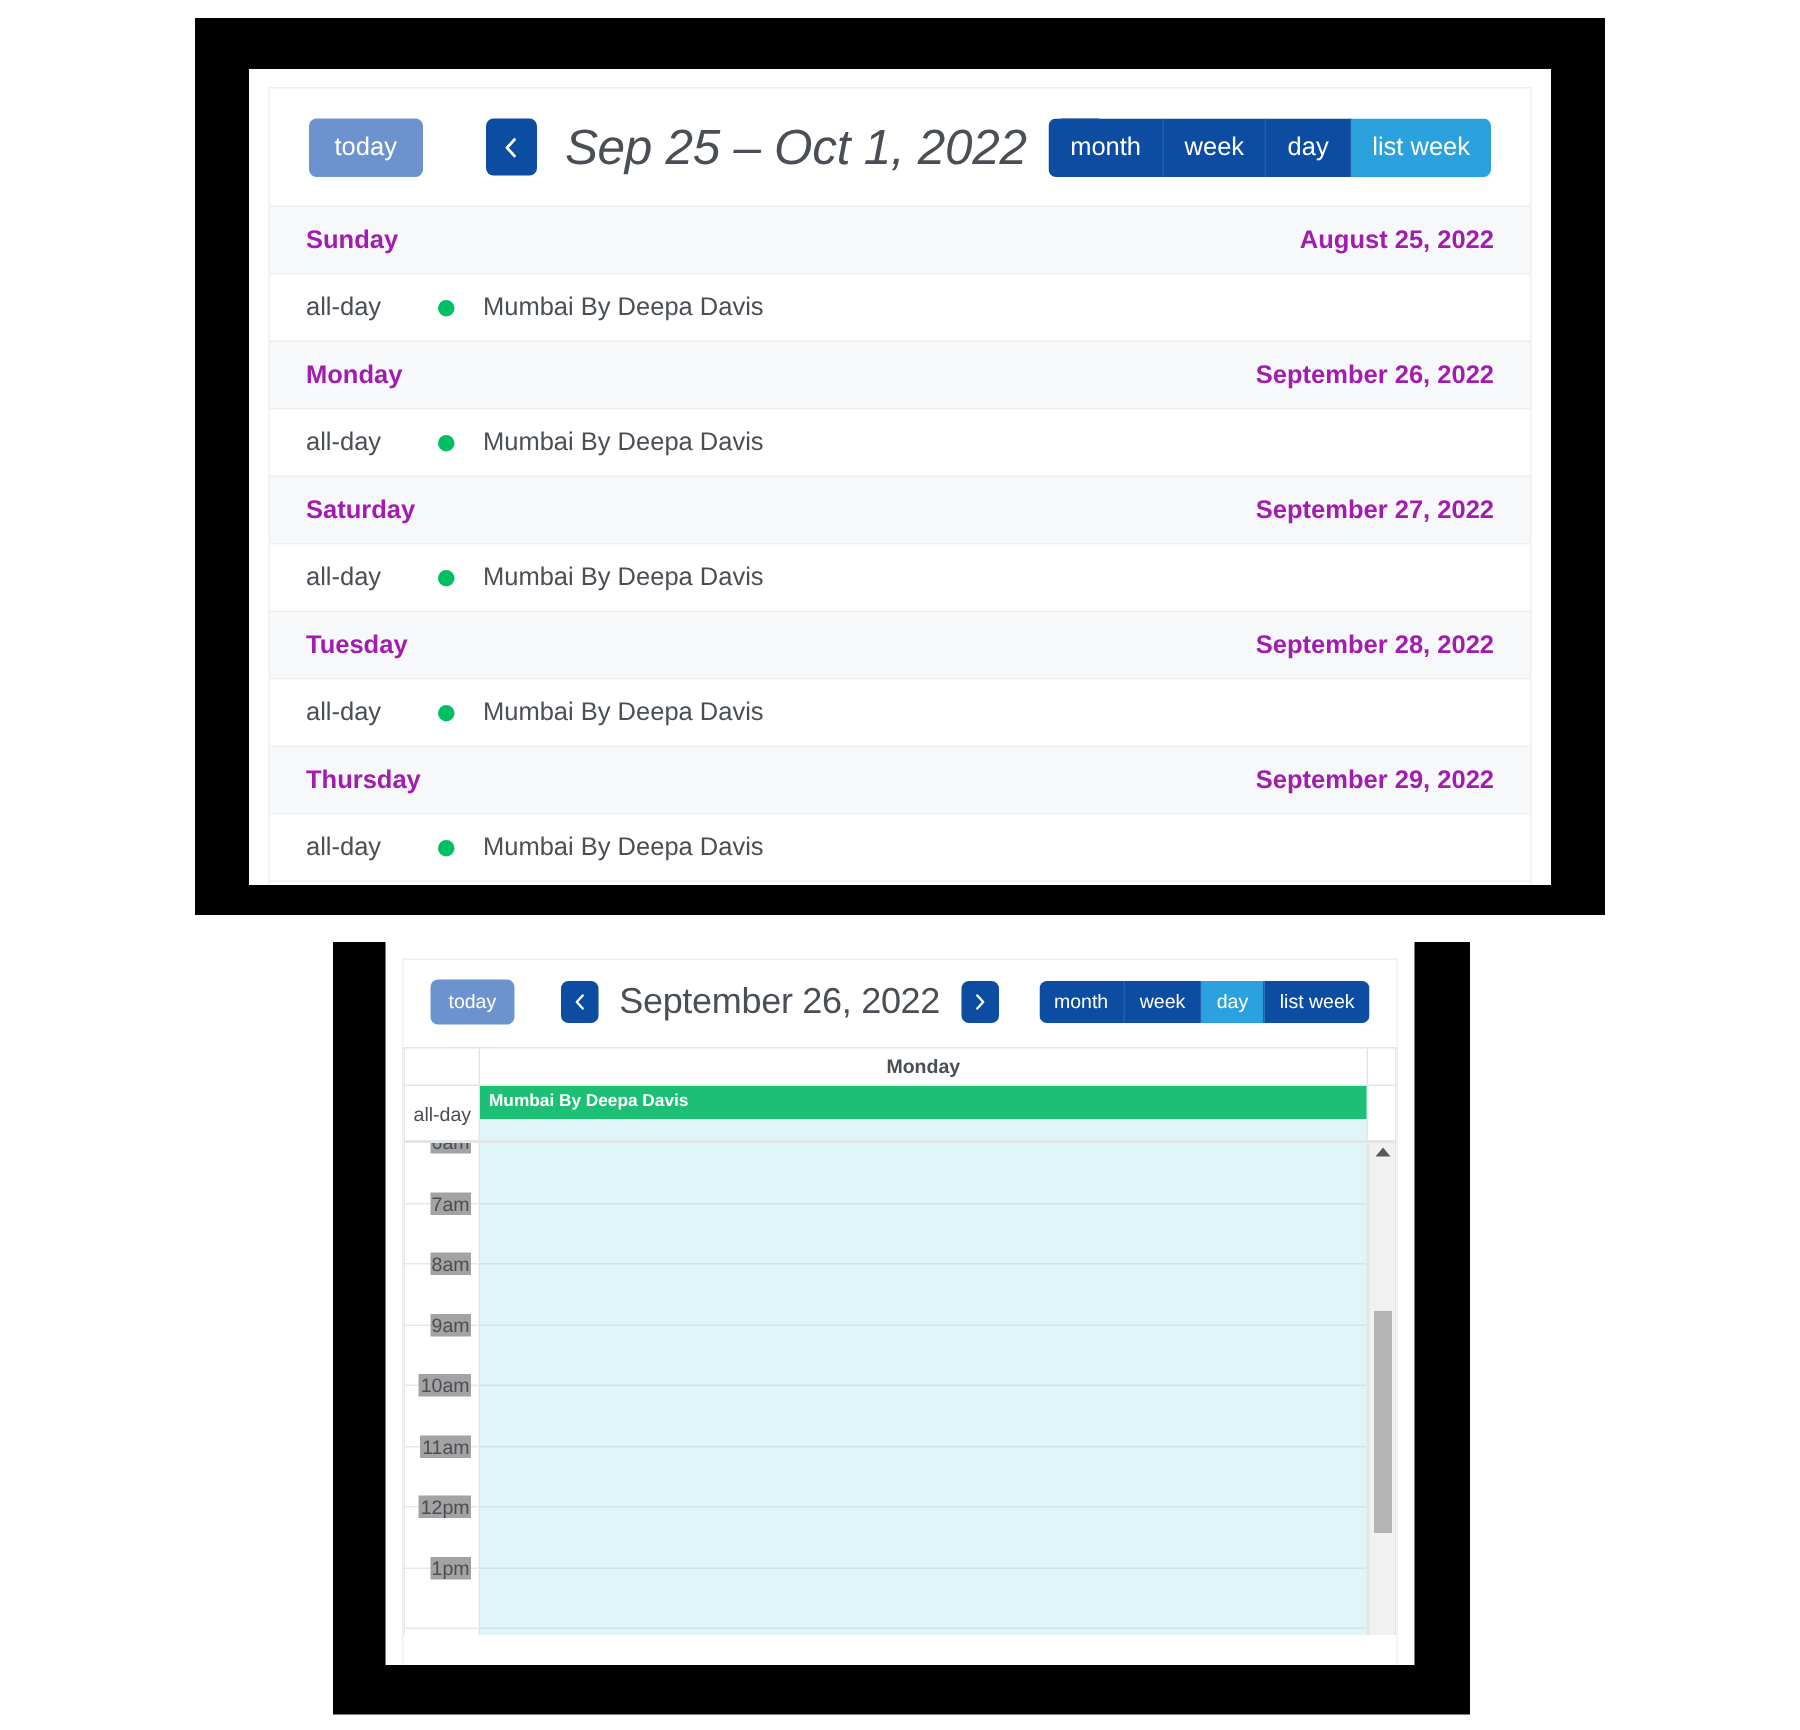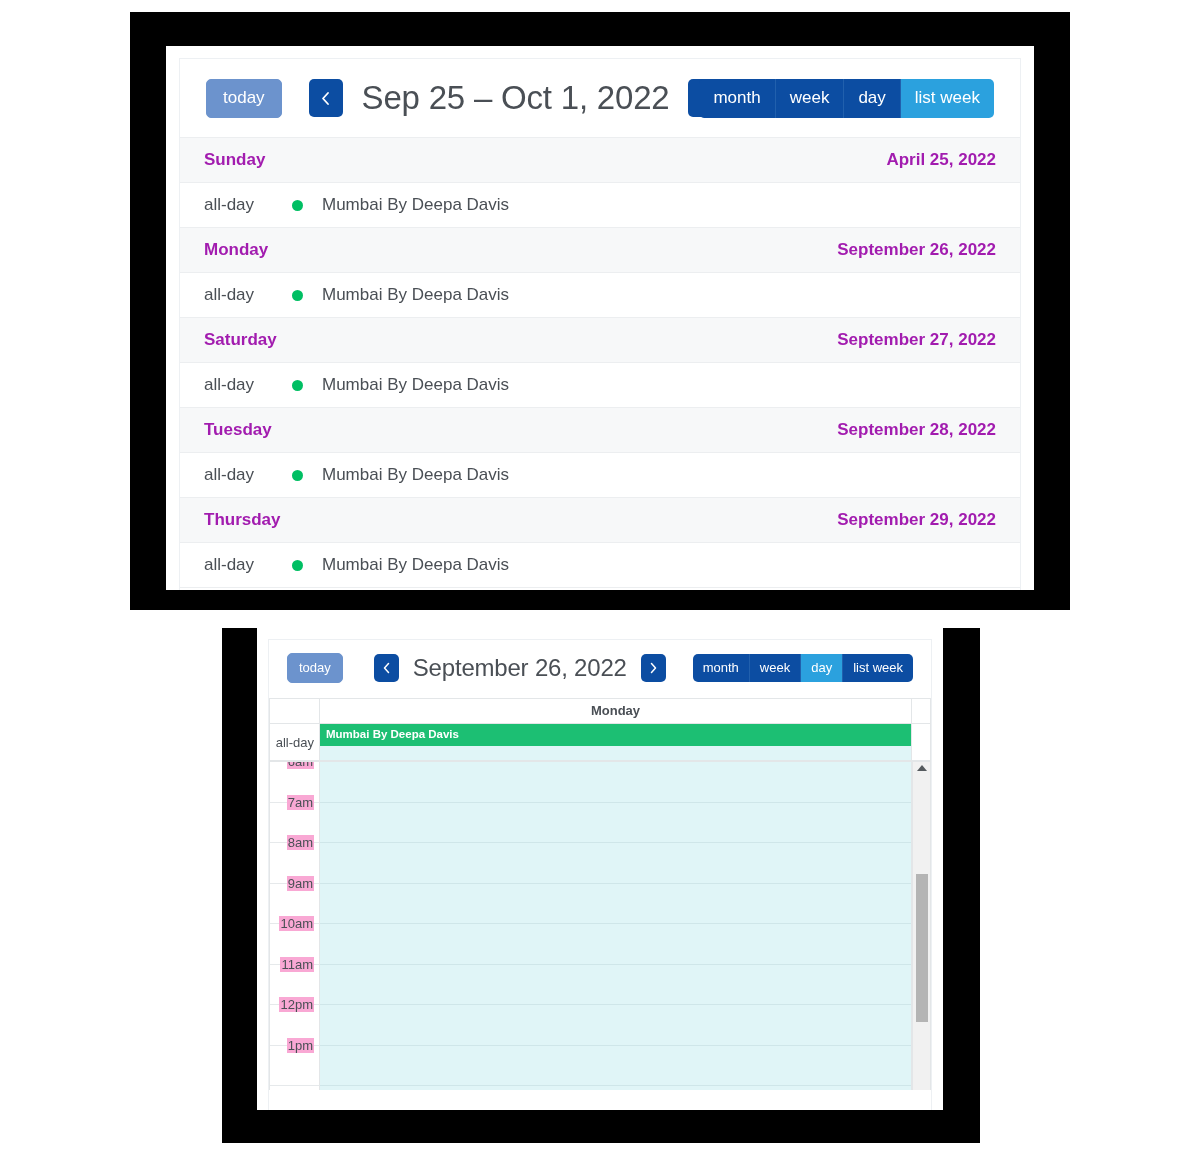--- a/index.html
+++ b/index.html
@@ -71,21 +71,21 @@
   }
   .toolbar-bottom .btn-today {
     font-size: 13px;
     padding: 6px 11px 7px;
   }
 
   .nav-group {
     display: flex;
     align-items: center;
   }
-  .toolbar-top .nav-group { margin-left: 27px; }
+  .toolbar-top .nav-group { margin-left: 42px; font-style: italic; }
   .toolbar-bottom .nav-group { margin-left: 31px; }
 
   .btn-nav {
     background: #0c4da2;
     color: #ffffff;
     border: none;
     border-radius: 5px;
     display: flex;
     align-items: center;
     justify-content: center;
@@ -267,21 +267,21 @@
     height: 40.5px;
     position: relative;
     border-bottom: 1px dotted #dcdfe2;
   }
   .dg-slot-label > span {
     position: absolute;
     right: 5px;
     top: -8px;
     font-size: 13px;
     color: #4a4f55;
-    background: #f9a8d4;
+    background: #a3a3a3;
     padding: 0 1px;
   }
   .dg-slot-label.major { border-bottom: 1px solid #e6e9eb; }
 
   .dg-canvas {
     flex: 1;
     background: #e0f5f7;
     position: relative;
     border-right: 1px solid #e3e6e8;
   }
@@ -348,21 +348,21 @@
             <button class="view-btn">week</button>
             <button class="view-btn">day</button>
             <button class="view-btn active">list week</button>
           </div>
         </div>
 
         <div class="list-view">
 
           <div class="list-day-header">
             <span>Sunday</span>
-            <span>April 25, 2022</span>
+            <span>August 25, 2022</span>
           </div>
           <div class="list-event-row">
             <span class="list-time">all-day</span>
             <span class="event-dot" style="background: rgb(0, 191, 99);"></span>
             <span class="list-event-title">Mumbai By Deepa Davis</span>
           </div>
 
           <div class="list-day-header">
             <span>Monday</span>
             <span>September 26, 2022</span>

